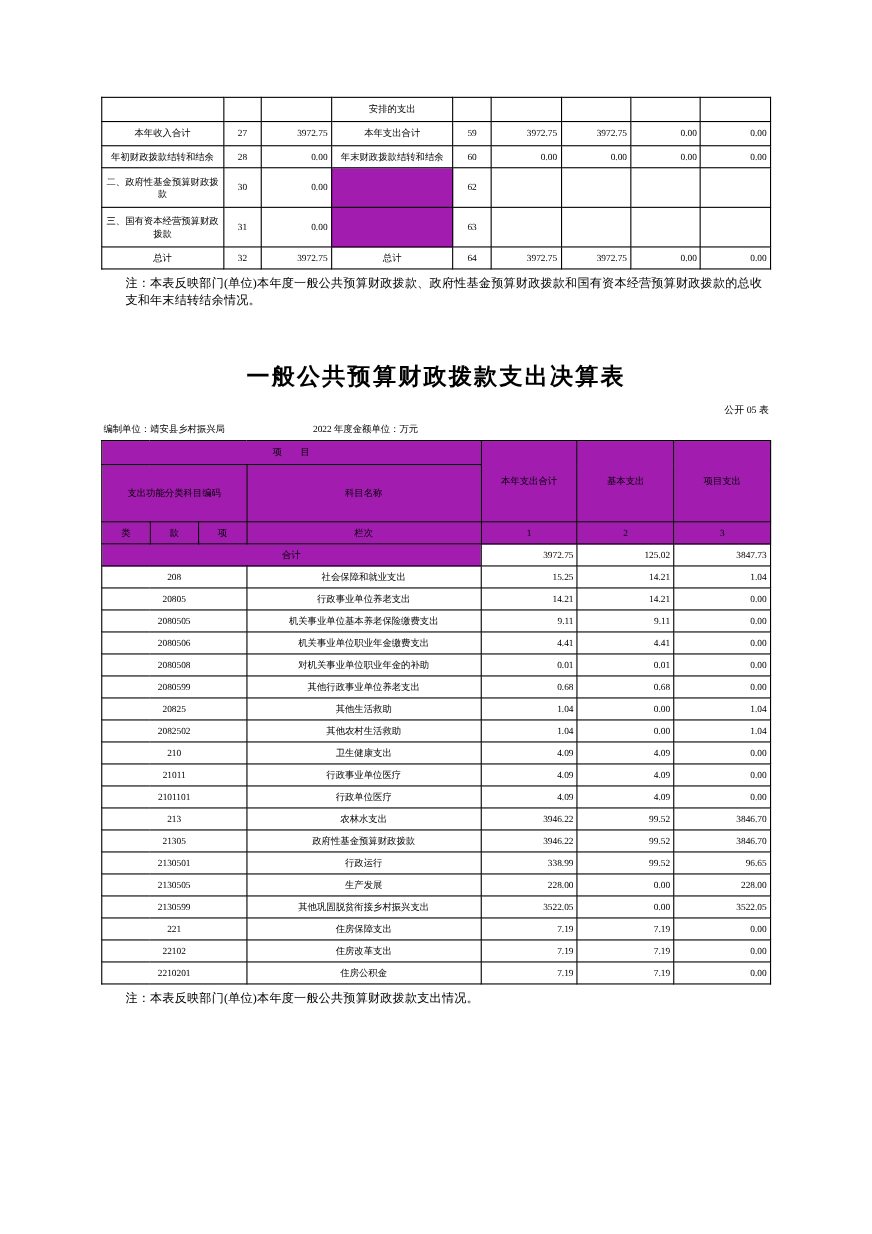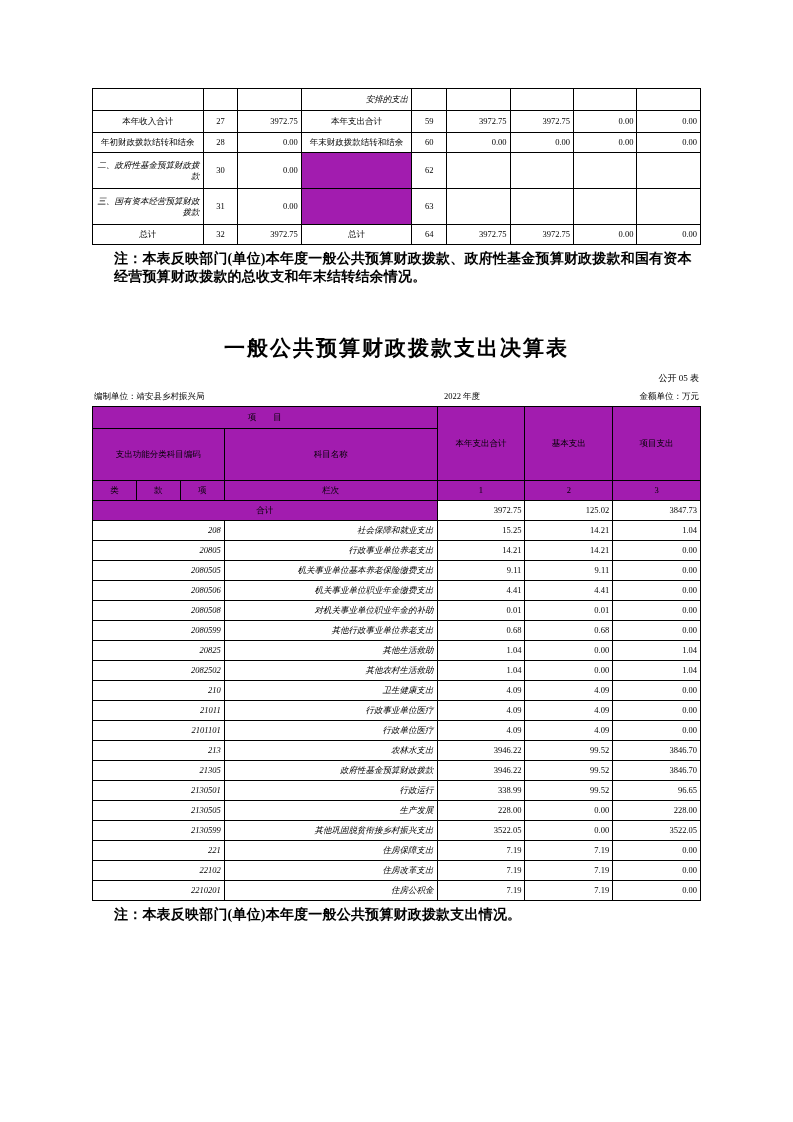--- a/index.html
+++ b/index.html
@@ -35,32 +35,32 @@
   table.grid td, table.grid th {
     border: 1px solid #000000;
     font-size: 8.5px;
     line-height: 1.25;
     padding: 2px 3px;
     vertical-align: middle;
     font-weight: normal;
   }
   .c {text-align:center;}
   .r {text-align:right;}
-  .l {text-align:right;font-style:italic;}
+  .l {text-align:center;}
   .shade {background:#a21caf;}
   .bold {font-weight:bold;}
   .f9 {font-size:9px;}
   .f75 {font-size:7.5px;}
   .tall2 {height:36px;}
 
   .note {
-    font-size: 14px;
+    font-size: 11px;
     margin-top: 5px;
     padding-left: 22px;
-    font-weight: bold;
+    font-weight: normal;
     letter-spacing: 0.2px;
   }
 
   
   .section2 {
     margin-top: 48px;
   }
   .doc-title {
     text-align: center;
     font-size: 21px;
@@ -70,21 +70,21 @@
     margin-bottom: 10px;
   }
   .form-code {
     text-align: right;
     font-size: 9px;
     margin-bottom: 6px;
     padding-right: 2px;
   }
   .meta-row {
     display: flex;
-    justify-content: space-between;
+    justify-content: flex-start;
     font-size: 8.5px;
     margin-bottom: 3px;
     padding: 0 2px;
   }
   .meta-row span {
     white-space: nowrap;
   }
   .meta-center {
     margin-left: 80px;
   }

